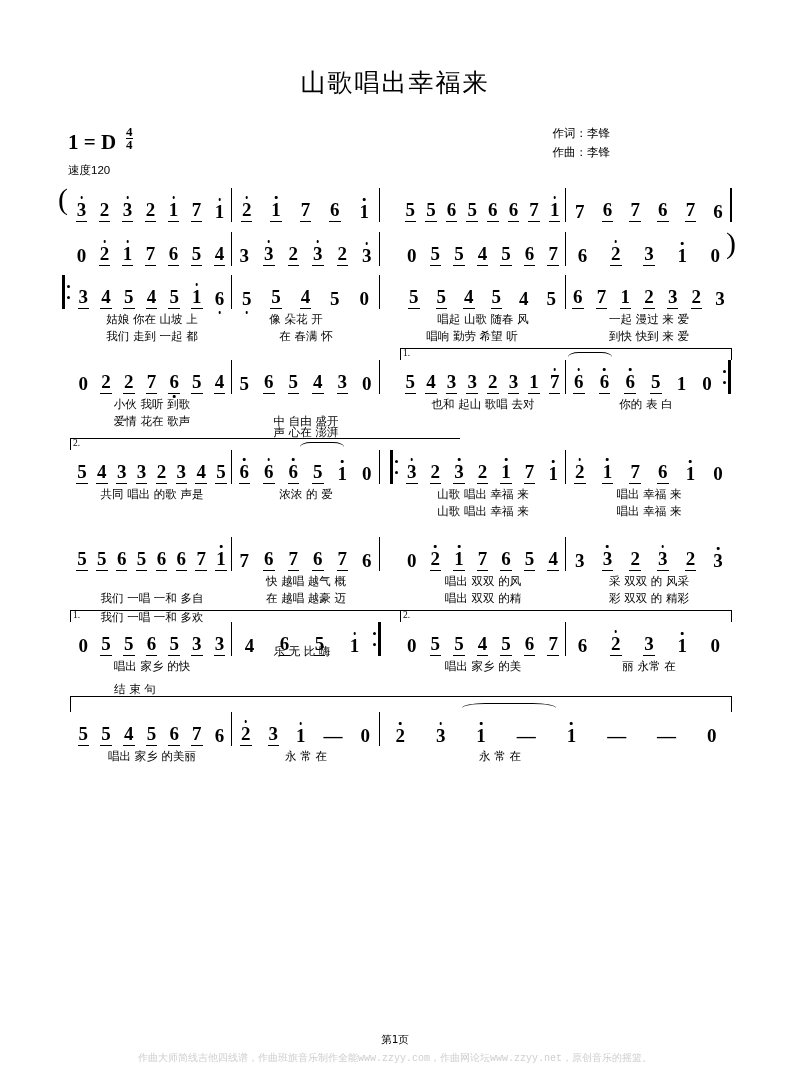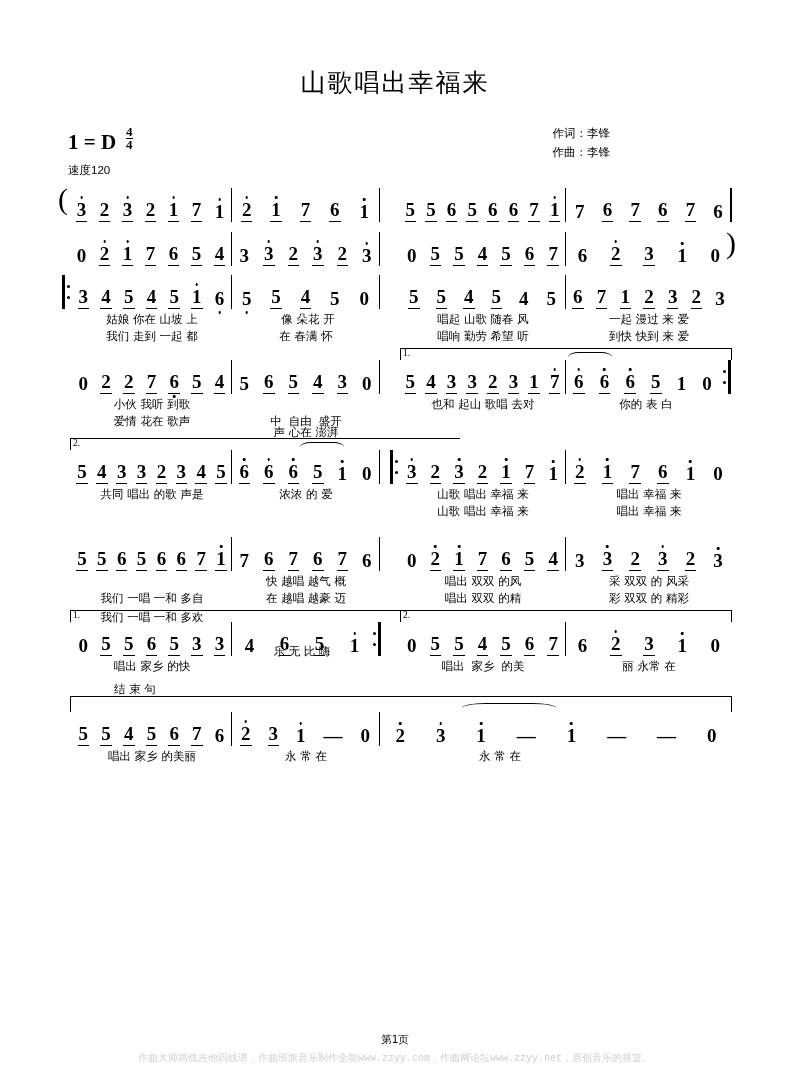--- a/index.html
+++ b/index.html
@@ -310,37 +310,37 @@
           <span class="n u1">2</span>
         <span class="n u1">3</span>
           <span class="n u1">2</span>
         <span class="n">3</span>
       </div>
     </div>
 
     <div class="lyr" style="top:36px; left:10px; width:160px;">
       <span>姑娘 你在 山坡 上</span>
     </div>
-    <div class="lyr" style="top:36px; left:172px; width:148px;">
+    <div class="lyr" style="top:36px; left:160px; width:148px;">
       <span>像   朵花 开</span>
     </div>
     <div class="lyr" style="top:36px; left:338px; width:166px;">
       <span>唱起 山歌 随春 风</span>
     </div>
     <div class="lyr" style="top:36px; left:504px; width:166px;">
       <span>一起 漫过 来   爱</span>
     </div>
 
     <div class="lyr" style="top:53px; left:10px; width:160px;">
       <span>我们 走到 一起 都</span>
     </div>
     <div class="lyr" style="top:53px; left:170px; width:148px;">
       <span>在   春满 怀</span>
     </div>
-    <div class="lyr" style="top:53px; left:338px; width:166px;text-align:center;">
+    <div class="lyr" style="top:53px; left:327px; width:166px;text-align:center;">
       <span>唱响 勤劳 希望 听</span>
     </div>
     <div class="lyr" style="top:53px; left:504px; width:166px;">
       <span>到快 快到 来   爱</span>
     </div>
   </div>
 
   <div class="sys" style="top:360px;">
     <div class="volta closed" style="left:338px; top:-12px; width:332px;">
       <span class="lbl">1.</span>
@@ -403,21 +403,21 @@
     </div>
     <div class="lyr" style="top:36px; left:338px; width:166px;">
       <span>也和 起山 歌唱 去对</span>
     </div>
     <div class="lyr" style="top:36px; left:504px; width:160px;">
       <span>你的    表 白</span>
     </div>
     <div class="lyr" style="top:53px; left:10px; width:160px;">
       <span>爱情 花在 歌声</span>
     </div>
-    <div class="lyr" style="top:53px; left:170px; width:148px;font-family:Liberation Mono, monospace;">
+    <div class="lyr" style="top:53px; left:170px; width:148px;">
       <span>中  自由 盛开</span>
     </div>
   </div>
 
   <div class="sys" style="top:450px;">
     <div class="volta" style="left:8px; top:-12px; width:390px;">
       <span class="lbl">2.</span>
     </div>
 
     <div class="measure" style="left:10px; width:160px;">
@@ -613,21 +613,21 @@
         <span class="n">0</span>
       </div>
     </div>
 
     <div class="lyr" style="top:36px; left:10px; width:160px;">
       <span>唱出 家乡 的快</span>
     </div>
     <div class="lyr" style="top:21px; left:170px; width:140px;align-items:center;">
       <span>乐  无  比  嗨</span>
     </div>
-    <div class="lyr" style="top:36px; left:338px; width:166px;font-family:Liberation Mono, monospace;">
+    <div class="lyr" style="top:36px; left:338px; width:166px;">
       <span>唱出 家乡 的美</span>
     </div>
     <div class="lyr" style="top:36px; left:504px; width:166px;">
       <span>丽  永常 在</span>
     </div>
   </div>
 
   <div class="sys" style="top:712px;">
     <div class="volta closed" style="left:8px; top:-16px; width:662px; height:16px;"></div>
     <span class="bracket-label" style="left:52px; top:-30px;">结  束  句</span>

